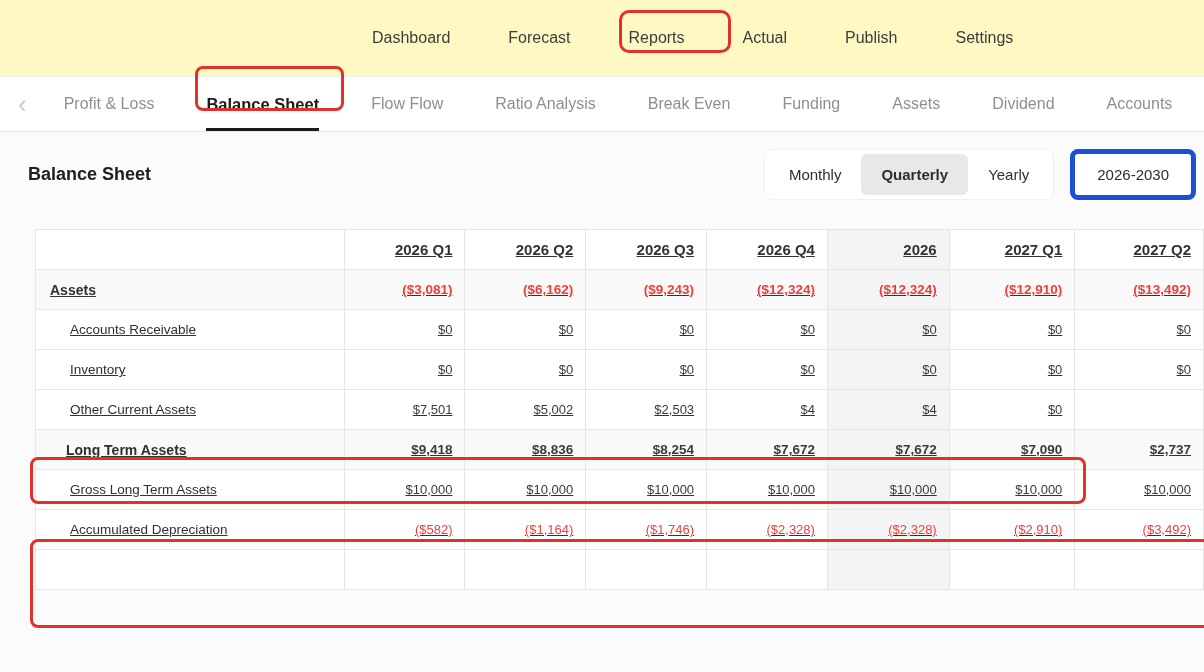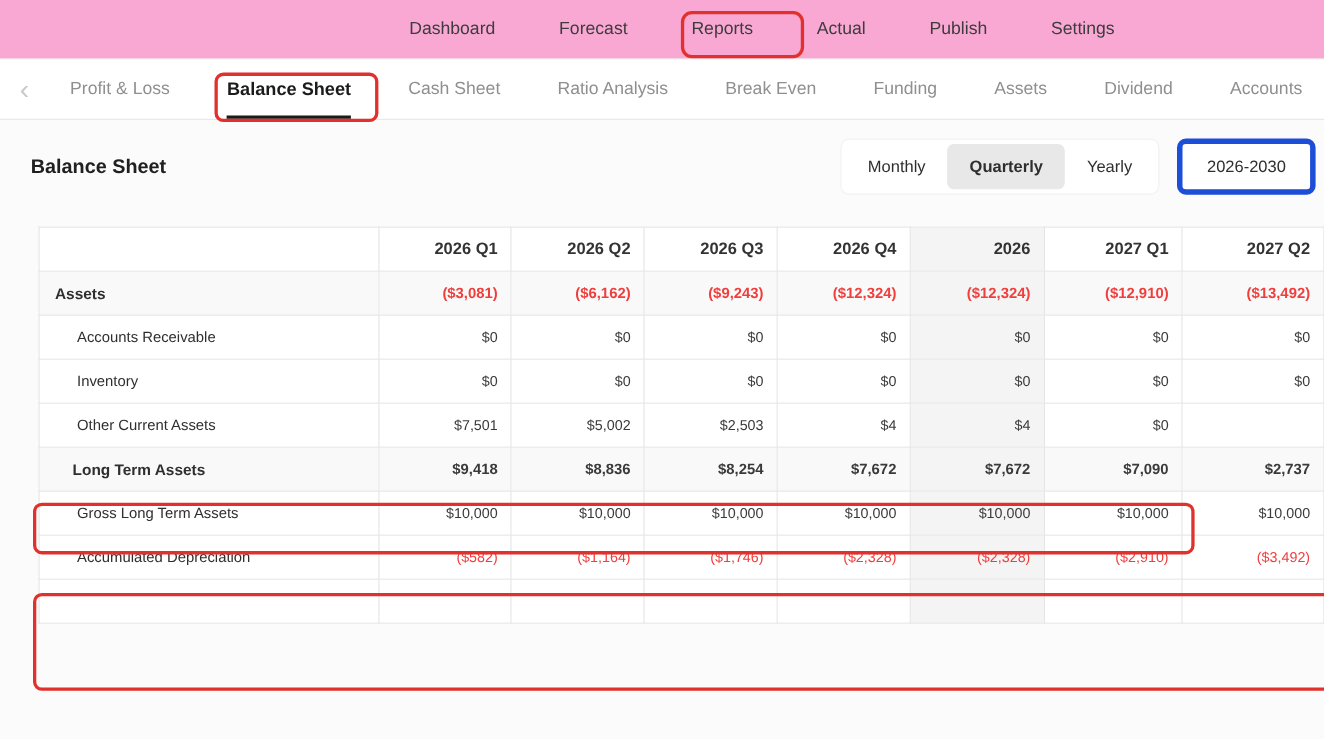--- a/index.html
+++ b/index.html
@@ -9,21 +9,21 @@
   * { box-sizing: border-box; }
   html, body { margin: 0; padding: 0; }
   body {
     width: 1204px; height: 672px; overflow: hidden; position: relative;
     font-family: "Liberation Sans", sans-serif;
     background: #fbfbfb; color: #333;
   }
 
   
   .topnav {
-    height: 54px; background: #f9a8d4; border-bottom: 1px solid #ececec;
+    height: 77px; background: #fef9c3; border-bottom: 1px solid #ececec;
     display: flex; align-items: center; gap: 58px; padding-left: 372px;
   }
   .topnav .nav-item { font-size: 16px; color: #3c3c3c; cursor: pointer; white-space: nowrap; }
 
   
   .subnav {
     height: 55px; background: #fff; border-bottom: 1px solid #e7e7e7;
     display: flex; align-items: stretch; gap: 52px; padding-left: 18px;
   }
   .subnav .chev {
@@ -59,21 +59,21 @@
   }
   .period-btn.selected { background: #e8e8e8; font-weight: 700; }
   .range-btn {
     background: #fff; border: 5px solid #1d4ed8; border-radius: 8px;
     font-family: inherit; font-size: 15px; color: #2e2e2e;
     padding: 12px 22px; cursor: pointer;
   }
 
   
   .table-wrap { margin: 33px 0 0 35px; }
-  table { border-collapse: collapse; table-layout: fixed; background: #fff; }
+  table { border-collapse: collapse; table-layout: fixed; background: #fff; text-decoration: underline; }
   th, td { border: 1px solid #e5e5e5; height: 40px; overflow: hidden; white-space: nowrap; }
   th {
     font-size: 15px; font-weight: 700; color: #333; text-align: right;
     padding: 0 12px; background: #fff;
   }
   td.value-cell { text-align: right; padding: 0 12px; font-size: 13px; color: #3a3a3a; }
   td.label-cell { font-size: 13.5px; color: #2f2f2f; text-align: left; padding-right: 8px; }
   .indent-0 { padding-left: 14px; }
   .indent-1 { padding-left: 30px; }
   .indent-2 { padding-left: 34px; }
@@ -103,21 +103,21 @@
   <span class="nav-item">Reports</span>
   <span class="nav-item">Actual</span>
   <span class="nav-item">Publish</span>
   <span class="nav-item">Settings</span>
 </div>
 
 <div class="subnav">
   <span class="chev">‹</span>
   <span class="sub-item">Profit &amp; Loss</span>
   <span class="sub-item active">Balance Sheet</span>
-  <span class="sub-item">Cash Sheet</span>
+  <span class="sub-item">Flow Flow</span>
   <span class="sub-item">Ratio Analysis</span>
   <span class="sub-item">Break Even</span>
   <span class="sub-item">Funding</span>
   <span class="sub-item">Assets</span>
   <span class="sub-item">Dividend</span>
   <span class="sub-item">Accounts</span>
 </div>
 
 <div class="content">
   <div class="content-header">

